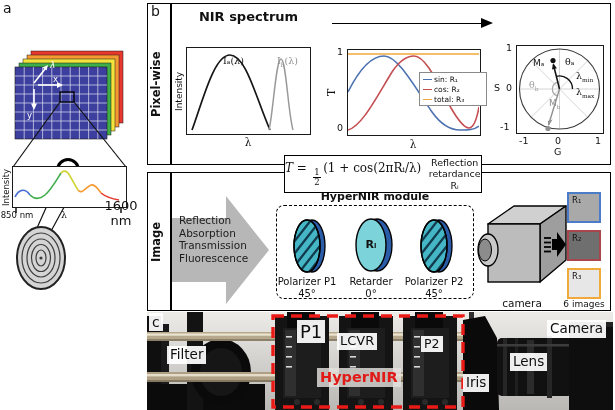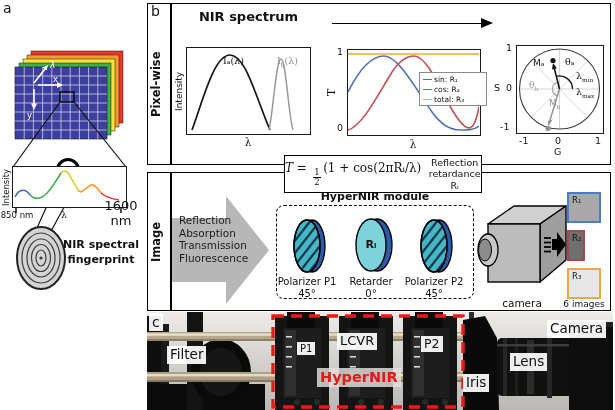--- a/index.html
+++ b/index.html
@@ -95,24 +95,20 @@
     <svg class="abs" style="left:14px;top:224px" width="56" height="68" viewBox="0 0 56 68">
       <ellipse cx="27" cy="34" rx="24" ry="31" fill="#d4d4d4" stroke="#222" stroke-width="2"></ellipse>
       <g fill="none" stroke="#3d3d3d" stroke-width="1.2">
         <ellipse cx="27" cy="34" rx="19" ry="25"></ellipse>
         <ellipse cx="27" cy="34" rx="14" ry="19"></ellipse>
         <ellipse cx="27" cy="34" rx="9.5" ry="13.5"></ellipse>
         <ellipse cx="27" cy="34" rx="5" ry="8"></ellipse>
       </g>
       <circle cx="27" cy="34" r="1.6" fill="#3d3d3d"></circle>
     </svg>
-    <div class="abs b ctr" style="left:58px;top:238px;width:86px;font-size:11px;line-height:14.5px">
-      <div>NIR spectral</div>
-      <div>fingerprint</div>
-    </div>
   </div>
 
   <div class="panelbox" style="left:147px;top:3px;width:464px;height:162px"></div>
   <div class="vline" style="left:170px;top:3px;height:162px"></div>
   <div class="abs" style="left:151px;top:3px;font-size:14px">b</div>
   <div class="abs vert b" style="left:149px;top:28px;height:112px;width:16px;font-size:11.5px">Pixel-wise</div>
 
   <div class="abs b ctr" style="left:186px;top:9px;width:125px;font-size:13px">NIR spectrum</div>
   <div class="plotbox" style="left:186px;top:47px;width:125px;height:88px">
     <svg width="122" height="85" viewBox="0 0 122 85">
@@ -276,21 +272,21 @@
       </g>
       <rect x="78" y="41" width="5" height="11" fill="#000"></rect>
       <polygon points="83,34 83,59 92,46.5" fill="#000"></polygon>
     </g>
   </svg>
   <div class="abs ctr" style="left:472px;top:297px;width:100px;font-size:10.5px">camera</div>
 
   <div class="outbox" style="left:567px;top:192px;width:34px;height:31px;border:2.2px solid #4a7cc7;background:#a9a9a9">
     <span>R₁</span>
     </div>
-  <div class="outbox" style="left:567px;top:230px;width:18px;height:31px;border:2.2px solid #a8464e;background:#6f6f6f">
+  <div class="outbox" style="left:567px;top:230px;width:34px;height:31px;border:2.2px solid #a8464e;background:#6f6f6f">
     <span>R₂</span>
     </div>
   <div class="outbox" style="left:567px;top:268px;width:34px;height:31px;border:2.2px solid #f2a93b;background:#e7e7e7">
     <span>R₃</span>
     </div>
   <div class="abs ctr" style="left:556px;top:299px;width:56px;font-size:9px">6 images</div>
 
   <div id="panel-c">
     <svg width="466" height="98" viewBox="0 0 466 98">
 
@@ -365,21 +361,21 @@
 
       <g>
         <rect x="422" y="10" width="44" height="88" fill="#0e0e0e"></rect>
         <rect x="422" y="10" width="44" height="5" fill="#222"></rect>
       </g>
 
       <rect x="126" y="4" width="190" height="91" fill="none" stroke="#ea1a17" stroke-width="3.4" stroke-dasharray="11,7"></rect>
     </svg>
     <div class="chip" style="left:2px;top:1px;font-size:14px">c</div>
     <div class="chip" style="left:20px;top:34px;font-size:13.5px">Filter</div>
-    <div class="chip" style="left:150px;top:30px;font-size:10px">P1</div>
+    <div class="chip" style="left:150px;top:8px;font-size:18px">P1</div>
     <div class="chip" style="left:190px;top:21px;font-size:13px">LCVR</div>
     <div class="chip" style="left:274px;top:24px;font-size:12.5px">P2</div>
     <div class="chip hypernir" style="left:170px;top:56px;font-size:14.5px">HyperNIR</div>
     <div class="chip" style="left:316px;top:62px;font-size:13.5px">Iris</div>
     <div class="chip" style="left:363px;top:41px;font-size:13.5px">Lens</div>
     <div class="chip" style="left:400px;top:8px;font-size:13.5px">Camera</div>
   </div>
 
 </div>
 

